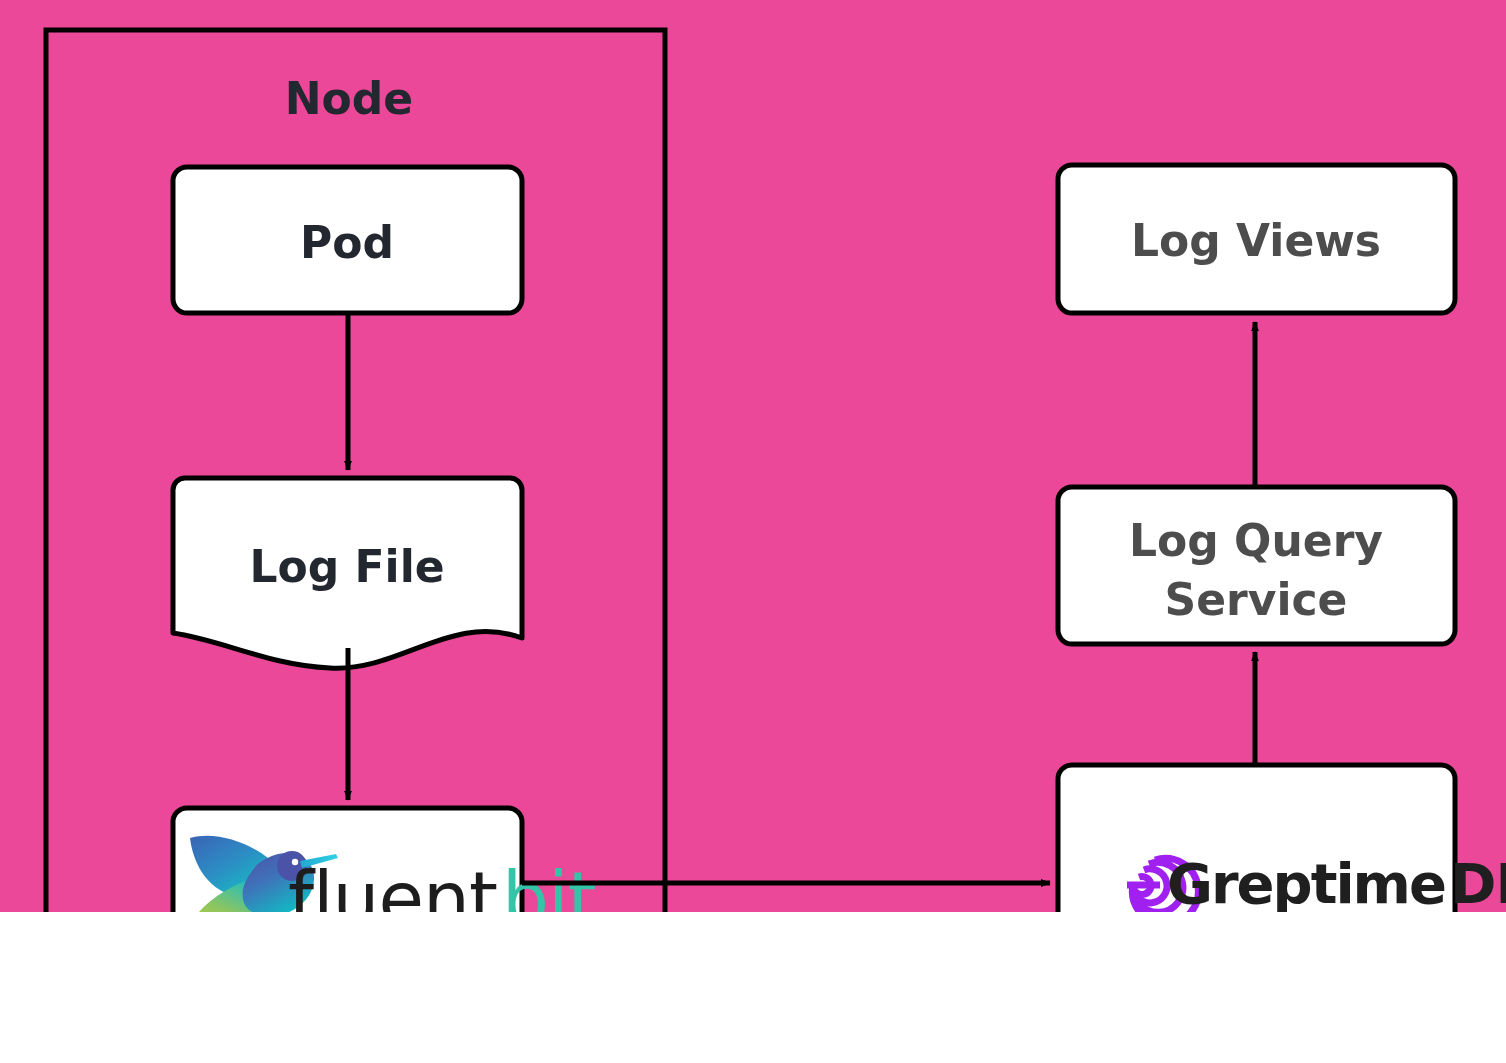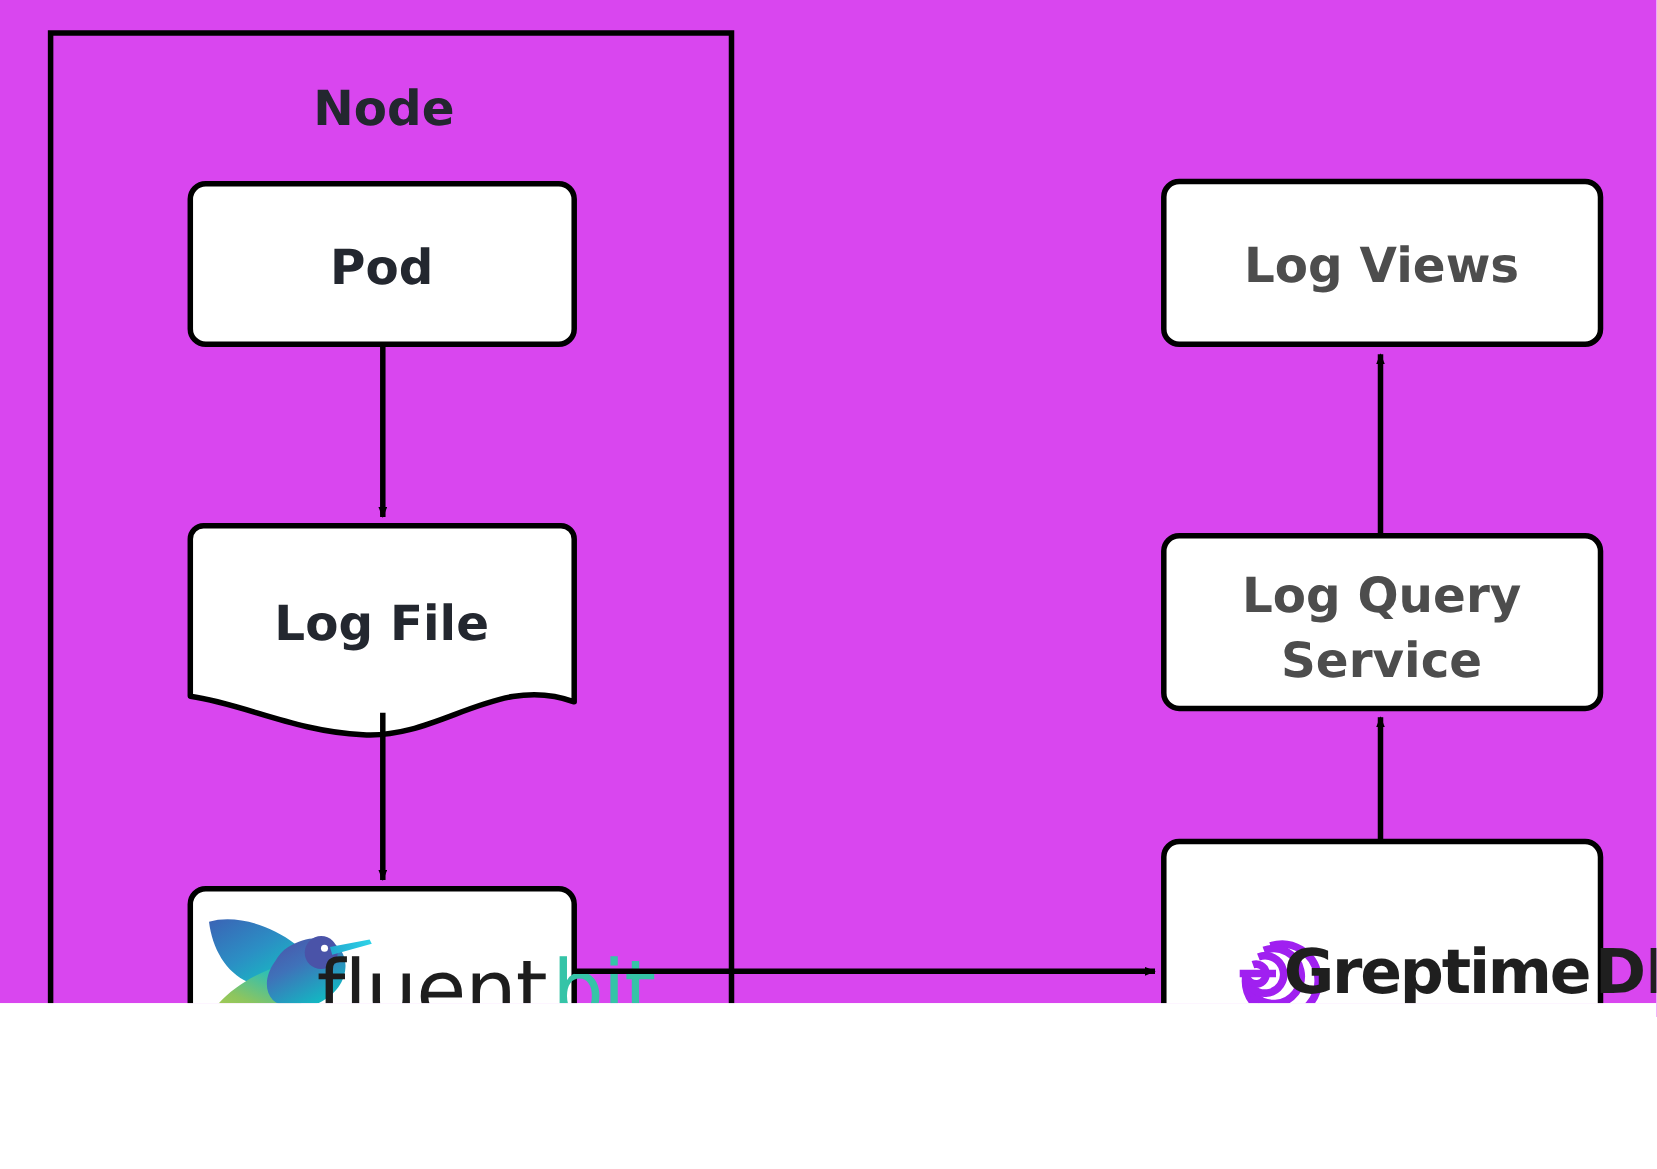--- a/index.html
+++ b/index.html
@@ -8,21 +8,21 @@
     padding: 0;
     background: #ffffff;
   }
   body {
     font-family: "DejaVu Sans", "Liberation Sans", sans-serif;
   }
   #diagram-root {
     position: relative;
     width: 1506px;
     height: 912px;
-    background: #d946ef;
+    background: #ec4899;
     overflow: hidden;
   }
   #diagram-svg {
     position: absolute;
     left: 0;
     top: 0;
     width: 1506px;
     height: 1063px;
   }
   .node-title {

